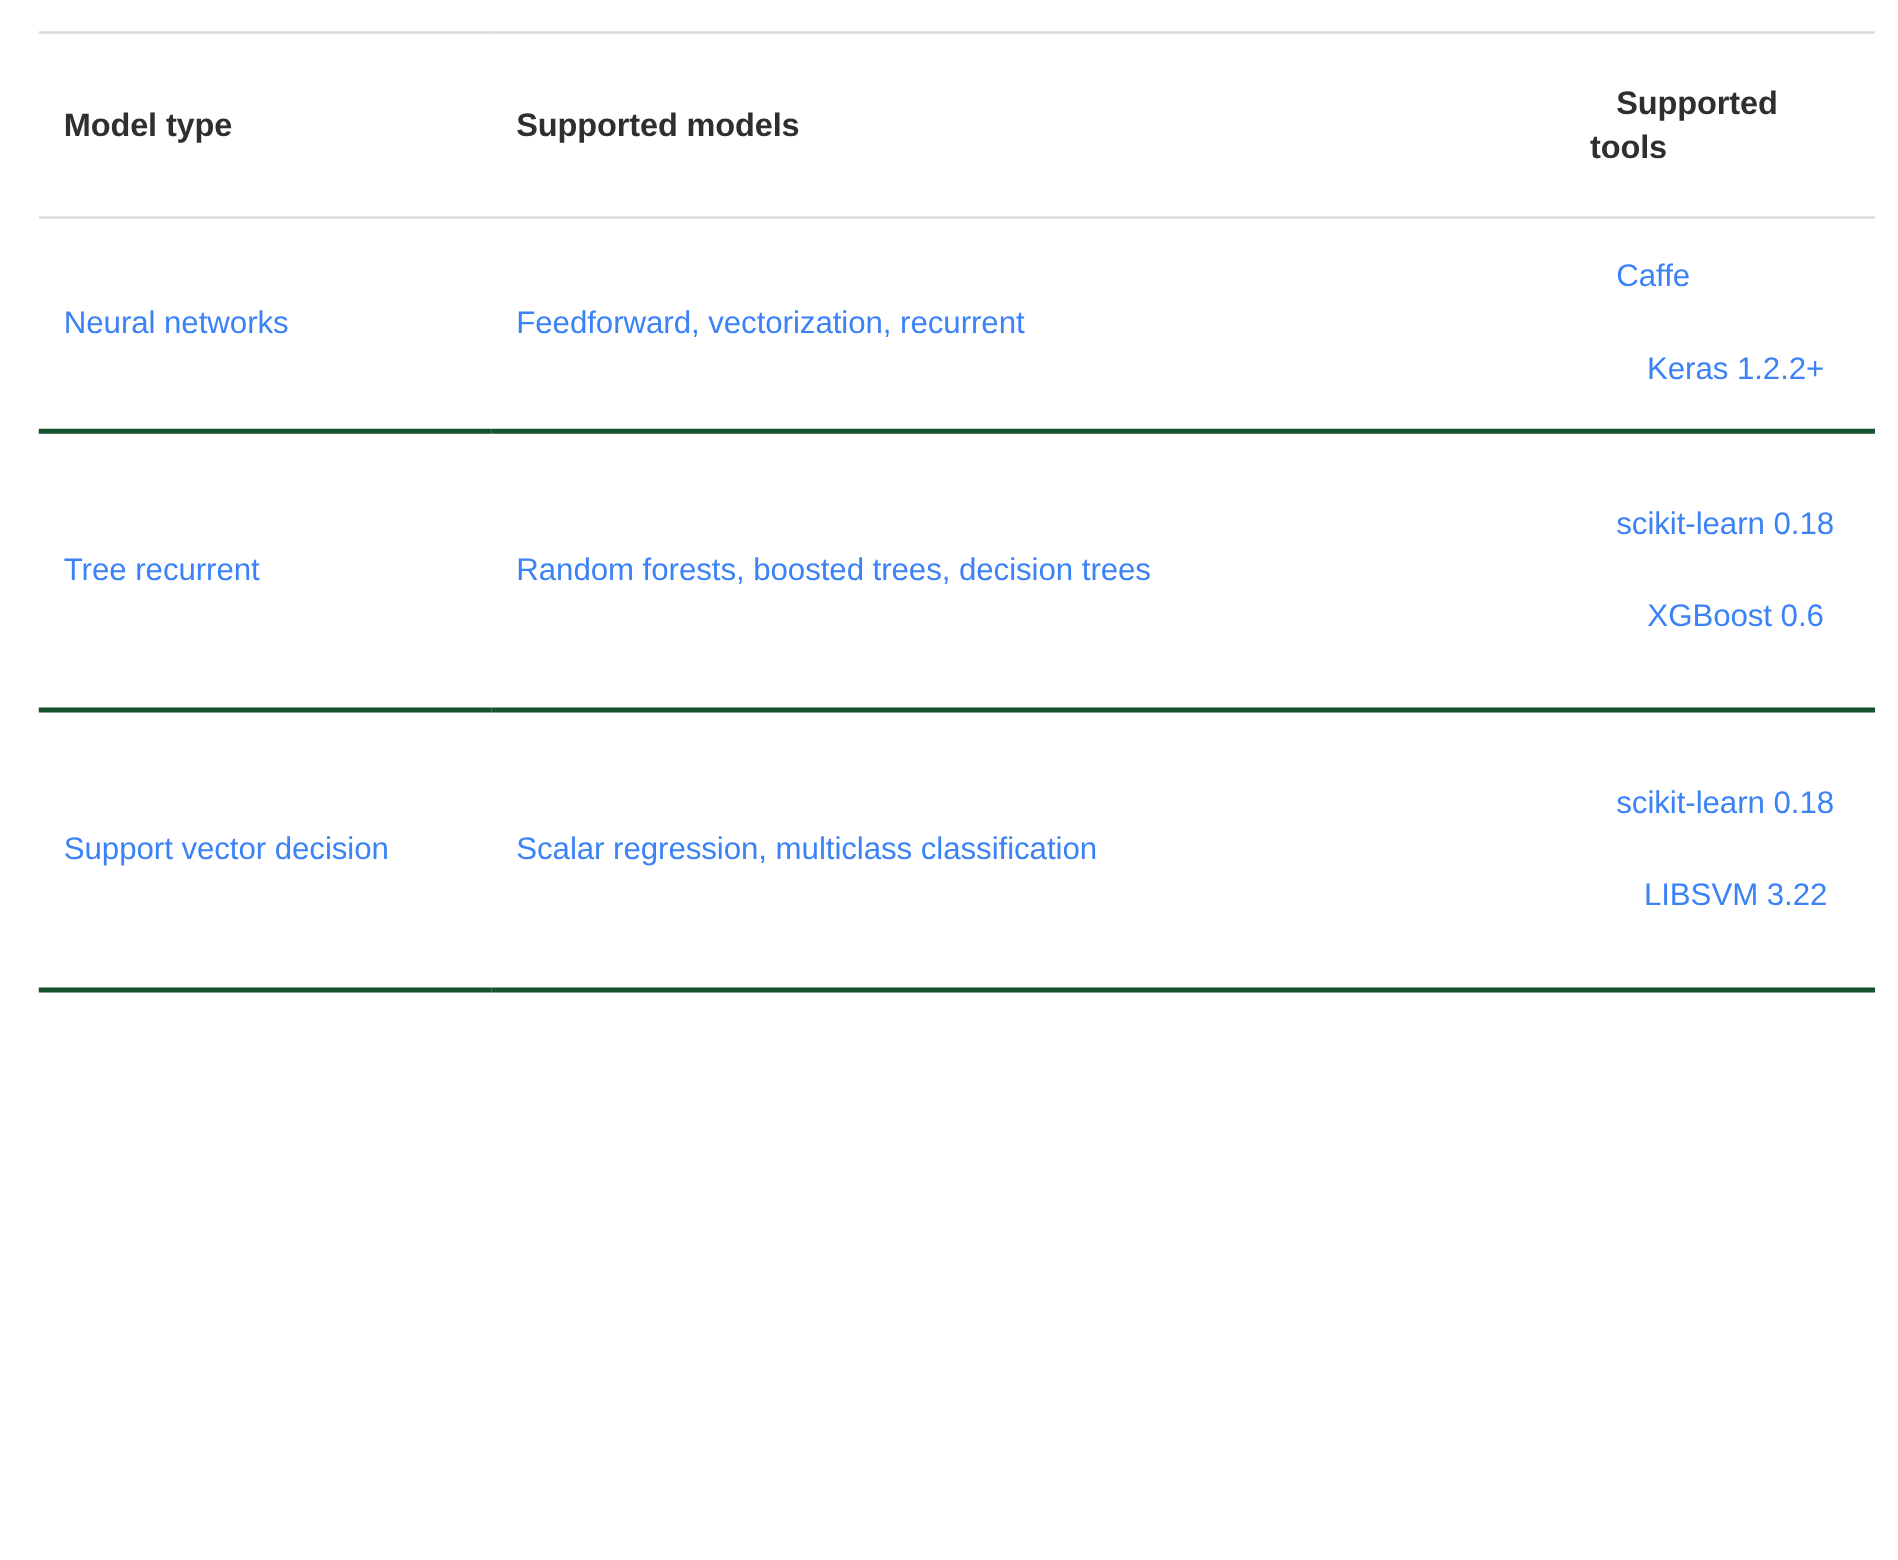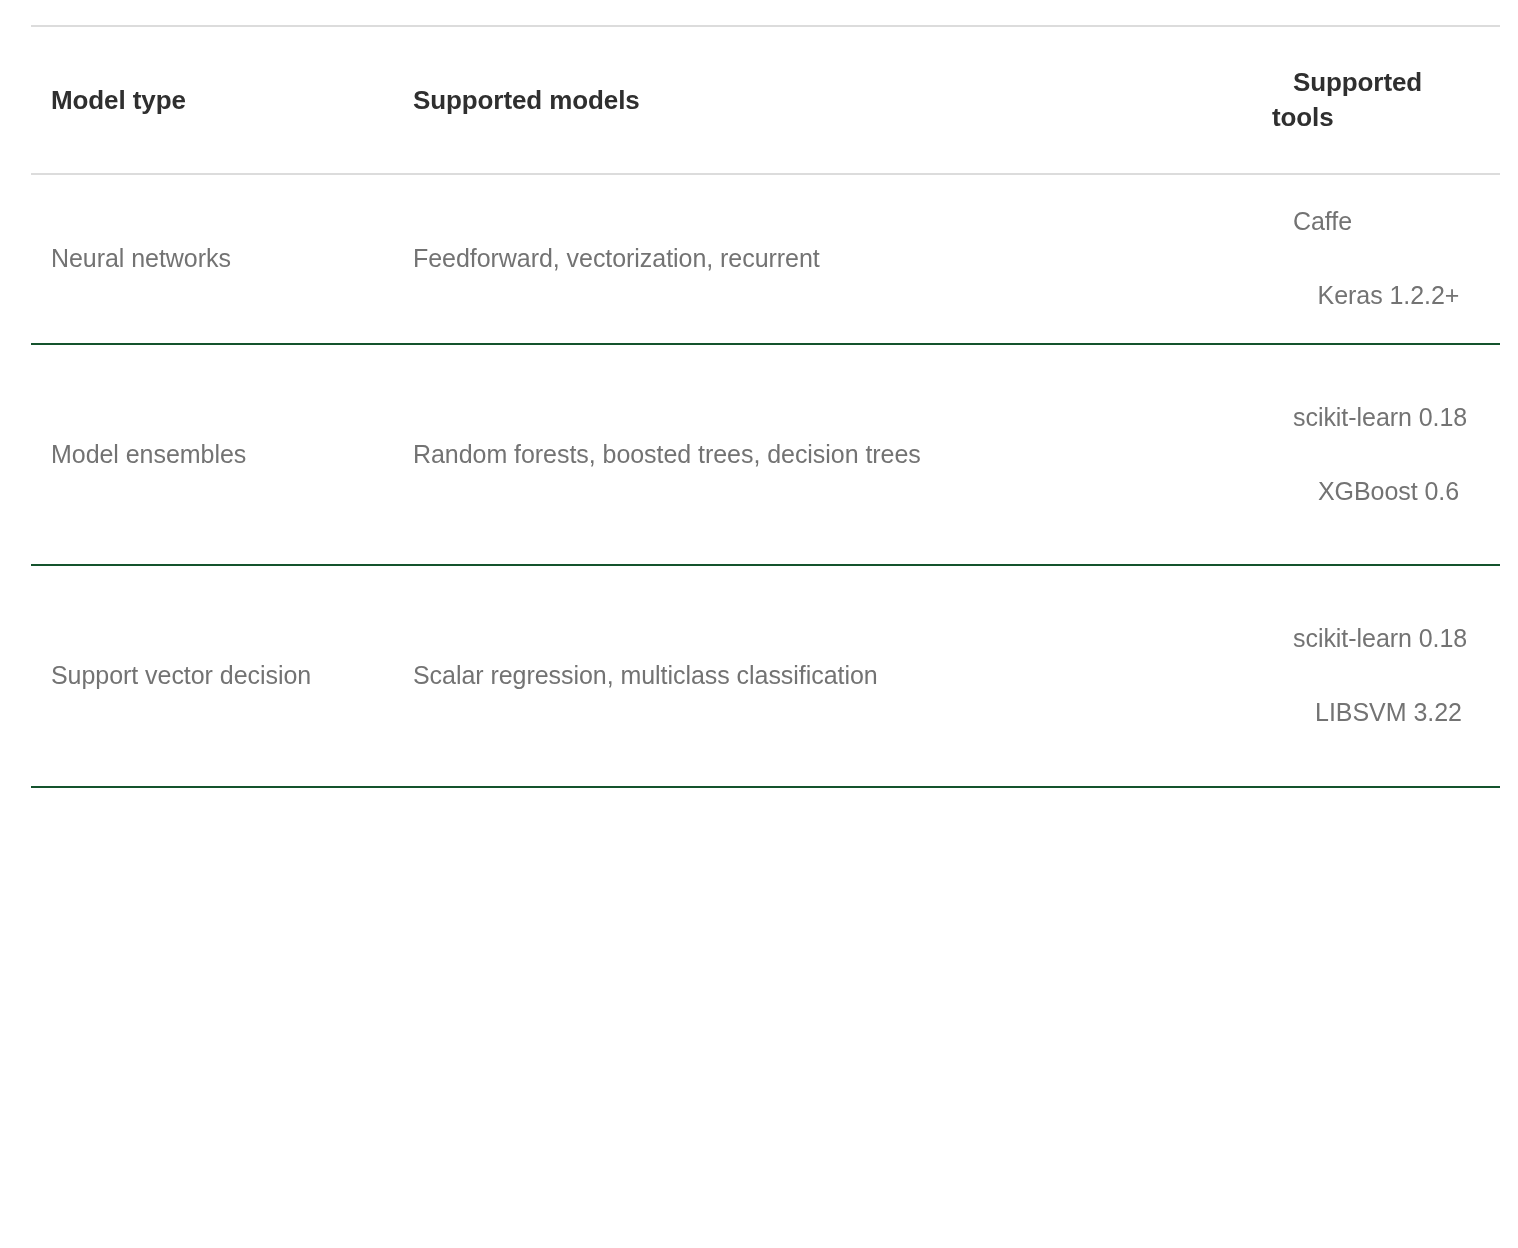--- a/index.html
+++ b/index.html
@@ -50,23 +50,23 @@
   }
   thead th .hcell { padding: 0 16px 0 0; }
   thead th.h1 .hcell { padding-left: 20px; }
   thead th.h2 .hcell { padding-left: 20px; }
   thead th.h3 .hcell { padding-left: 21px; }
 
   tbody td {
     vertical-align: middle;
     font-size: 25px;
     font-weight: normal;
-    color: #737373;
+    color: #3b82f6;
     line-height: 1.35;
-    border-bottom: 2px solid #14532d;
+    border-bottom: 4px solid #14532d;
     padding: 0;
     letter-spacing: -0.05px;
   }
   tbody td .cell { padding: 0 16px 0 0; }
   tbody td.col1 .cell { padding-left: 20px; }
   tbody td.col2 .cell { padding-left: 20px; }
   tbody td.col3 .cell { padding-left: 21px; }
 
   tbody tr.r0 td { height: 168px; }
   tbody tr.r1 td { height: 219px; }
@@ -112,21 +112,21 @@
           </td>
           <td class="col3">
             <div class="cell">
               <p class="tool-item">Caffe</p>
               <p class="tool-item">Keras 1.2.2+</p>
             </div>
           </td>
         </tr>
         <tr class="r1">
           <td class="col1">
-            <span class="cell">Model ensembles</span>
+            <span class="cell">Tree recurrent</span>
           </td>
           <td class="col2">
             <span class="cell">Random forests, boosted trees, decision trees</span>
           </td>
           <td class="col3">
             <div class="cell">
               <p class="tool-item">scikit-learn 0.18</p>
               <p class="tool-item">XGBoost 0.6</p>
             </div>
           </td>

